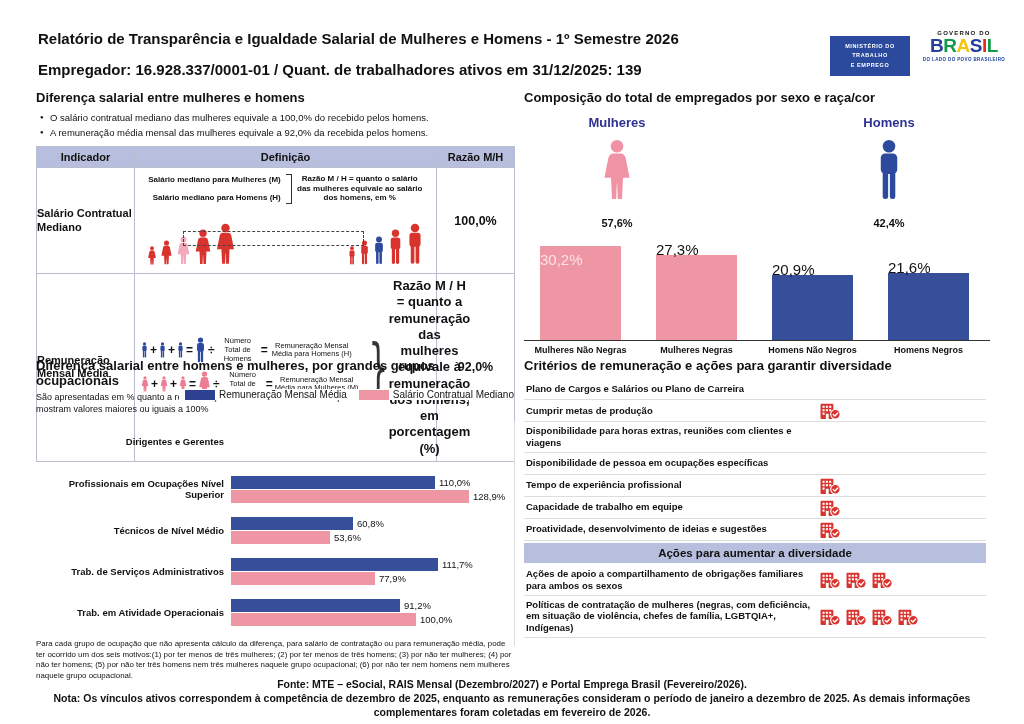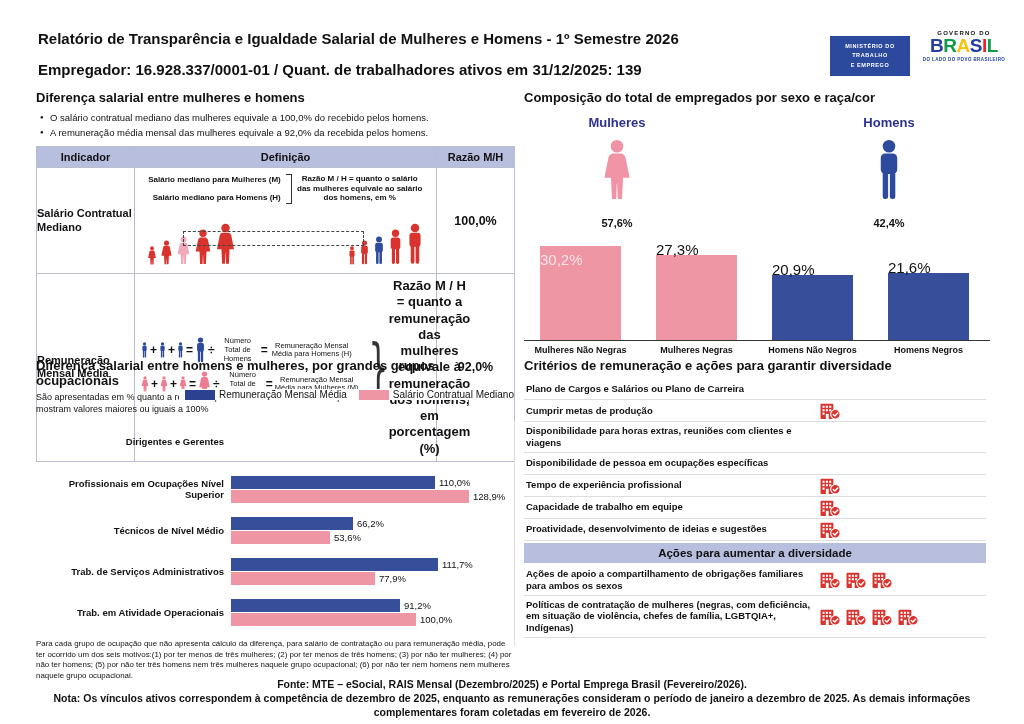--- a/index.html
+++ b/index.html
@@ -340,21 +340,21 @@
               <div class="hbar pink" style="width: 238px;"></div>
               <span class="hval">128,9%</span>
             </div>
         </div>
       </div>
       <div class="hrow">
         <div class="hcat">Técnicos de Nível Médio</div>
         <div class="hbars">
           <div class="bar-line">
               <div class="hbar navy" style="width: 122px;"></div>
-              <span class="hval">66,2%</span>
+              <span class="hval">60,8%</span>
             </div>
           <div class="bar-line">
               <div class="hbar pink" style="width: 99px;"></div>
               <span class="hval">53,6%</span>
             </div>
         </div>
       </div>
       <div class="hrow">
         <div class="hcat">Trab. de Serviços Administrativos</div>
         <div class="hbars">
@@ -464,17 +464,17 @@
             </svg>
             <svg class="bcheck">
               <use href="#sym-bcheck"></use>
             </svg>
           </div>
       </div>
     </div>
   </div>
 
   <div class="footer">
-    <p class="fonte">Fonte: MTE – eSocial, RAIS Mensal (Dezembro/2025) e Portal Emprega Brasil (Fevereiro/2026).</p>
+    <p class="fonte">Fonte: MTE – eSocial, RAIS Mensal (Dezembro/2027) e Portal Emprega Brasil (Fevereiro/2026).</p>
     <p class="nota">Nota: Os vínculos ativos correspondem à competência de dezembro de 2025, enquanto as remunerações consideram o período de janeiro a dezembro de 2025. As demais informações complementares foram coletadas em fevereiro de 2026.</p>
   </div>
 
 </div>
 
 </body></html>

